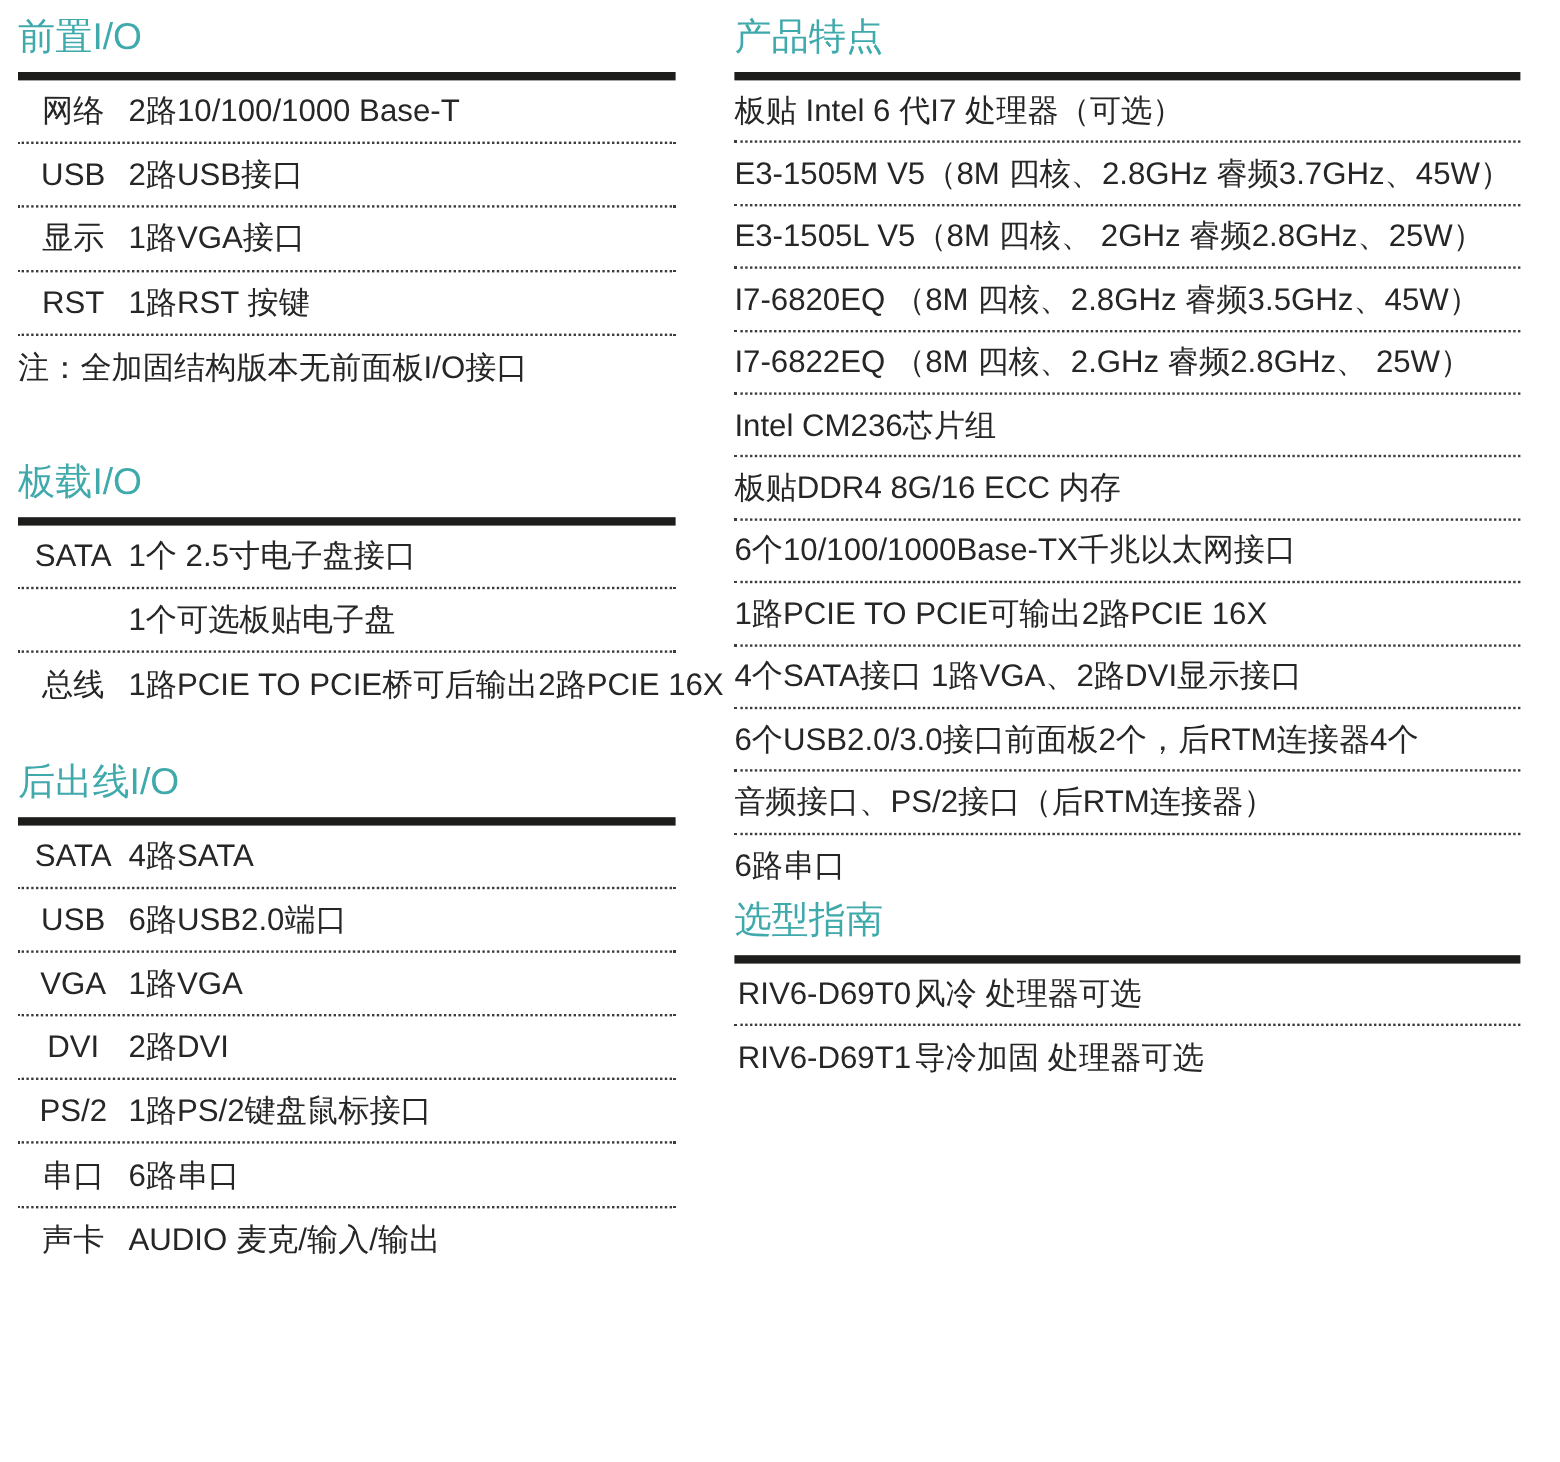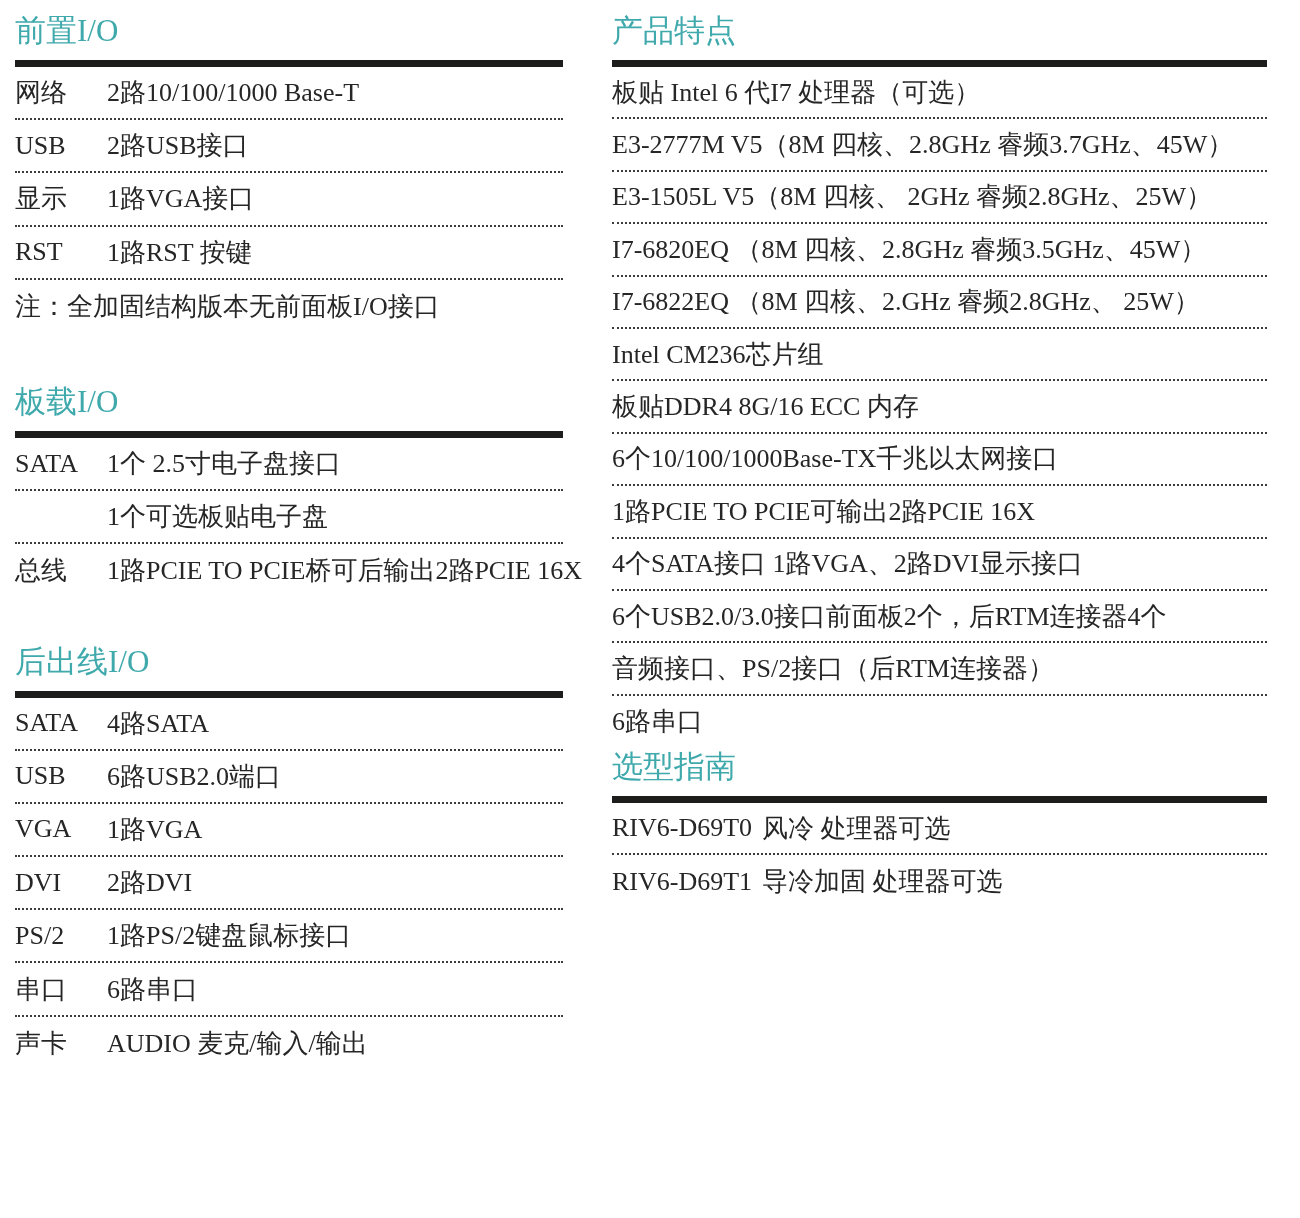--- a/index.html
+++ b/index.html
@@ -12,21 +12,20 @@
   body{
     font-family:"Liberation Sans","DejaVu Sans",sans-serif;
     color:var(--ink);
   }
   .page{
     position:relative;
     width:1300px;
     height:1218px;
     background:#ffffff;
     overflow:hidden;
-    font-family:Liberation Serif, serif;
   }
   .col{position:absolute;top:0;}
   .col-left{left:15px;width:548px;}
   .col-right{left:612px;width:655px;}
 
   .section-title{
     font-size:31px;
     line-height:38px;
     font-weight:400;
     color:var(--accent);
@@ -43,27 +42,27 @@
     align-items:center;
     height:53.2px;
     box-sizing:border-box;
     border-bottom:2.2px dotted var(--dot);
     font-size:26px;
     white-space:nowrap;
     overflow:visible;
   }
   .col-right .row{height:52.4px;}
   .row.no-rule{border-bottom:none;}
-  .label{flex:0 0 92px;}
+  .label{flex:0 0 92px;text-align:center;}
   .value,.text{flex:0 0 auto;text-align:center;}
 
   
   #sec-front-io{margin-top:12px;}
   #sec-onboard-io{margin-top:50px;}
-  #sec-rear-io{margin-top:45px;}
+  #sec-rear-io{margin-top:35px;}
   #sec-features{margin-top:12px;}
   #sec-environment{margin-top:2px;}
   #sec-selection-guide{}
   #sec-selection-guide .label{flex:0 0 150px;}
 </style>
 </head>
 <body>
 
 <div class="page">
   <div class="col col-left" id="col-left">
@@ -140,21 +139,21 @@
       </section>
     </div>
   <div class="col col-right" id="col-right">
       <section class="spec-section" id="sec-features">
         <h2 class="section-title">产品特点</h2>
         <div class="rule"></div>
         <div class="row">
           <span class="text">板贴 Intel 6 代I7 处理器（可选）</span>
         </div>
         <div class="row">
-          <span class="text">E3-2777M V5（8M 四核、2.8GHz 睿频3.7GHz、45W）</span>
+          <span class="text">E3-1505M V5（8M 四核、2.8GHz 睿频3.7GHz、45W）</span>
         </div>
         <div class="row">
           <span class="text">E3-1505L V5（8M 四核、 2GHz 睿频2.8GHz、25W）</span>
         </div>
         <div class="row">
           <span class="text">I7-6820EQ （8M 四核、2.8GHz 睿频3.5GHz、45W）</span>
         </div>
         <div class="row">
           <span class="text">I7-6822EQ （8M 四核、2.GHz 睿频2.8GHz、 25W）</span>
         </div>

